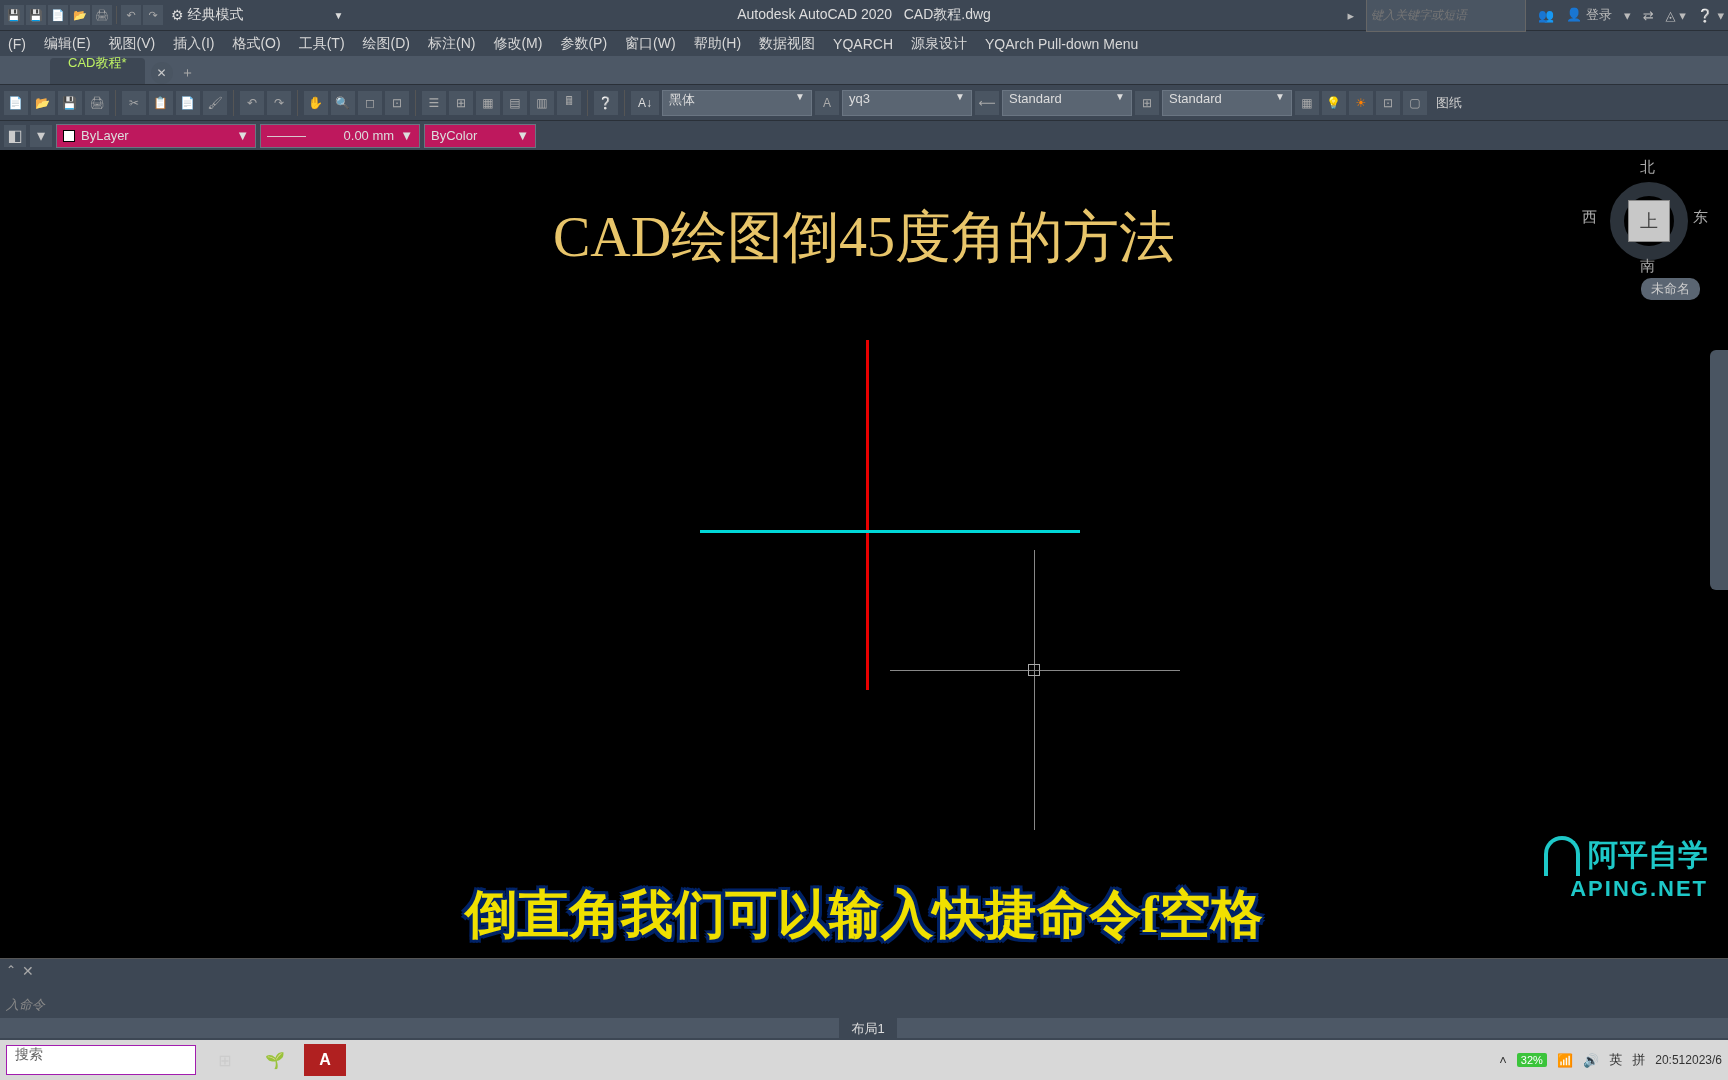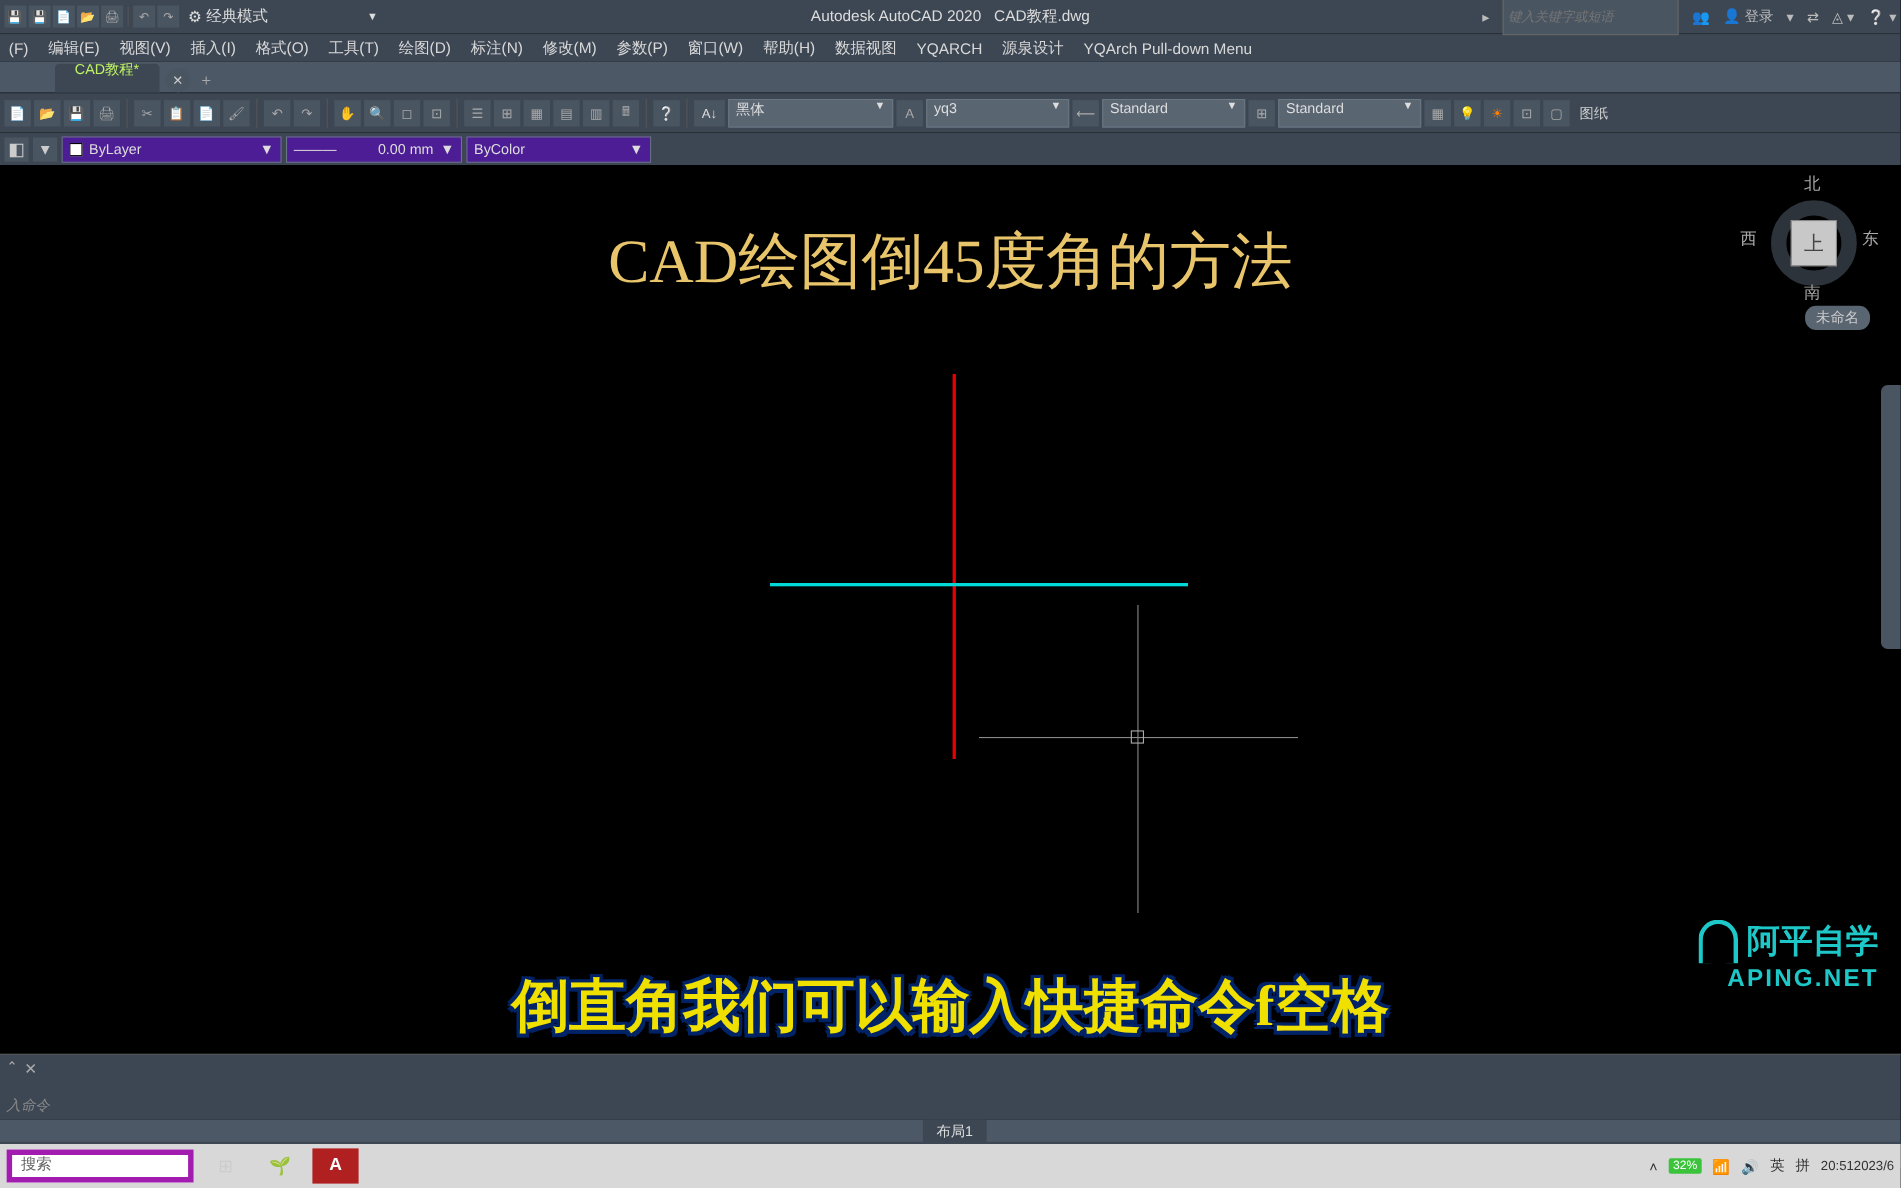--- a/index.html
+++ b/index.html
@@ -22,21 +22,21 @@
 .tab-add { width:22px; height:22px; display:flex; align-items:center; justify-content:center; font-size:14px; color:#aaa; margin-left:4px; }
 .toolbar-row { height:36px; background:#3d4754; display:flex; align-items:center; padding:0 4px; gap:3px; border-top:1px solid #2a3038; }
 .toolbar-row .tbtn { width:24px; height:24px; background:#4a5562; display:flex; align-items:center; justify-content:center; font-size:12px; color:#aaa; }
 .tsep { width:1px; height:26px; background:#555; margin:0 3px; }
 .dropdown { height:26px; background:#5a6572; border:1px solid #6a7582; display:flex; align-items:flex-start; padding:0 6px; color:#ddd; font-size:13px; }
 .dropdown.w150 { width:150px; }
 .dropdown.w120 { width:130px; }
 .dropdown.w100 { width:130px; }
 .dropdown .dd-arrow { margin-left:auto; font-size:10px; }
 .layer-bar { height:30px; background:#3d4754; display:flex; align-items:center; padding:0 4px; gap:4px; border-top:1px solid #2a3038; }
-.layer-combo { height:24px; background:#4c1d95; border:1px solid #6a7582; display:flex; align-items:center; padding:0 6px; color:#ddd; font-size:13px; width:200px; }
+.layer-combo { height:24px; background:#be185d; border:1px solid #6a7582; display:flex; align-items:center; padding:0 6px; color:#ddd; font-size:13px; width:200px; }
 .layer-combo .swatch { width:12px; height:12px; background:#fff; border:1px solid #000; margin-right:6px; }
 .layer-combo.w120 { width:160px; justify-content:flex-end; }
 .canvas { position:absolute; top:150px; left:0; right:0; bottom:90px; background:#000; }
 .canvas-title { position:absolute; top:50px; left:50%; transform:translateX(-50%); font-size:56px; font-weight:normal; color:#e8c56a; font-family:"SimHei","Microsoft YaHei"; }
 .red-line-v { position:absolute; left:866px; top:190px; width:3px; height:350px; background:#e80000; }
 .cyan-line-h { position:absolute; left:700px; top:380px; width:380px; height:3px; background:#00d8d8; }
 .cursor-v { position:absolute; left:1034px; top:400px; width:1px; height:280px; background:#888; }
 .cursor-h { position:absolute; left:890px; top:520px; width:290px; height:1px; background:#888; }
 .cursor-box { position:absolute; left:1028px; top:514px; width:12px; height:12px; border:1px solid #aaa; }
 .viewcube { position:absolute; top:12px; right:28px; width:110px; height:110px; }
@@ -59,21 +59,21 @@
 .cmd-close { position:absolute; top:4px; left:22px; color:#aaa; font-size:14px; }
 .cmd-input { position:absolute; bottom:4px; left:6px; color:#888; font-size:13px; font-style:italic; }
 .layout-tabs { position:absolute; bottom:40px; left:0; right:0; height:22px; background:#4d5866; display:flex; align-items:center; padding-left:8px; gap:4px;flex-direction:column; }
 .layout-tab { padding:2px 12px; font-size:13px; color:#ddd; background:#3d4754; }
 .status-bar { position:absolute; bottom:18px; left:0; right:0; height:24px; background:#3d4754; display:flex; align-items:center; padding:0 8px; font-size:13px; color:#ccc; }
 .status-bar .coords { margin-left:300px; }
 .status-bar .model-btn { margin-left:12px; padding:0 8px; background:#4a5562; }
 .status-bar .sbtn { width:22px; height:20px; background:#4a5562; margin-left:3px; display:flex; align-items:center; justify-content:center; font-size:11px; }
 .status-bar .stext { margin-left:6px; padding:0 6px; background:#4a5562; }
 .taskbar { position:absolute; bottom:0; left:0; right:0; height:40px; background:#d8d8d8; display:flex; align-items:center; padding:0 6px; gap:8px; }
-.taskbar .search { width:170px; height:30px; background:#fff; border:5px solid #a21caf; padding:0 8px; color:#666; font-size:14px; }
+.taskbar .search { width:190px; height:30px; background:#fff; border:1px solid #a21caf; padding:0 8px; color:#666; font-size:14px; }
 .taskbar .task-icon { width:42px; height:32px; display:flex; align-items:center; justify-content:center; font-size:16px; }
 .taskbar .tray { margin-left:auto; display:flex; align-items:center; gap:10px; font-size:13px; color:#333; }
 .taskbar .battery { background:#3bc43b; color:#fff; padding:1px 4px; font-size:11px; border-radius:2px; }
 .taskbar .clock { display:flex; flex-direction:row; align-items:flex-end; font-size:12px; line-height:1.2; }
 </style>
 </head>
 <body>
 
 <div class="title-bar">
   <div class="qat">
@@ -195,21 +195,21 @@
   <div class="layer-combo">
     <span class="swatch"></span>
     <span>ByLayer</span>
       <span class="dd-arrow" style="margin-left:auto;">▼</span>
   </div>
   <div class="layer-combo w120">
     <span style="margin-right:auto;">———</span>
       <span>0.00 mm</span>
       <span class="dd-arrow" style="margin-left:6px;">▼</span>
   </div>
-  <div class="layer-combo" style="width:168px;">
+  <div class="layer-combo" style="width:112px;">
     <span>ByColor</span>
       <span class="dd-arrow" style="margin-left:auto;">▼</span>
   </div>
 </div>
 
 <div class="canvas">
   <div class="canvas-title">CAD绘图倒45度角的方法</div>
   <div class="red-line-v"></div>
   <div class="cyan-line-h"></div>
   <div class="cursor-v"></div>

